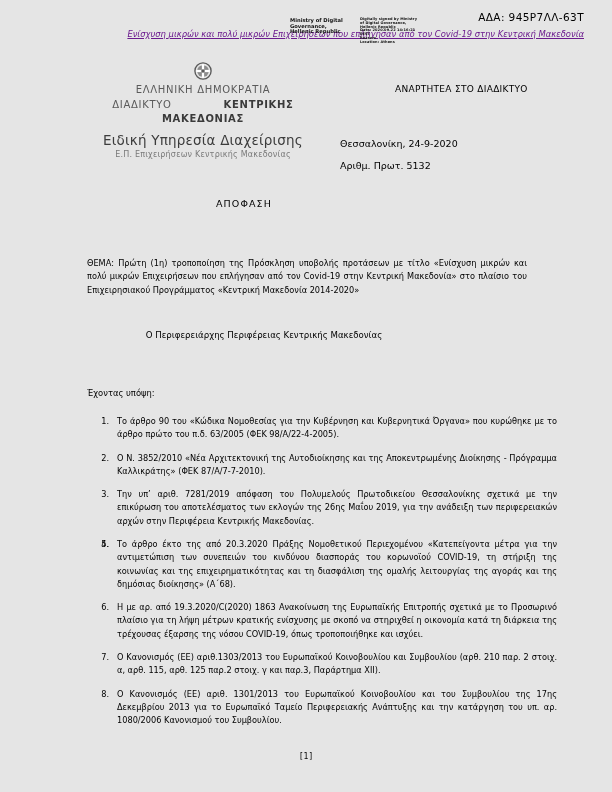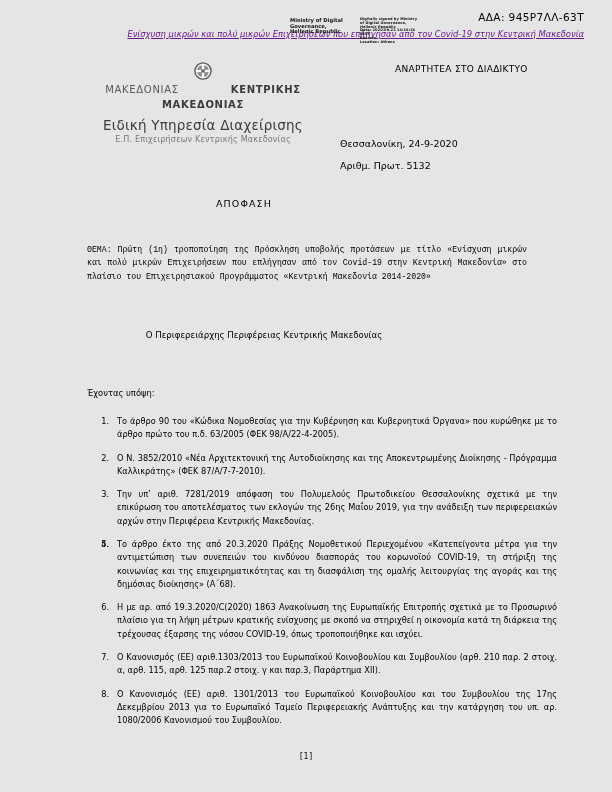--- a/index.html
+++ b/index.html
@@ -102,21 +102,21 @@
   .lh-3 {
     font-size: 8px;
     color: #7a7a7a;
     margin-top: 2px;
     letter-spacing: 0.2px;
   }
 
   
   .anartitea {
     position: absolute;
-    top: 64px;
+    top: 84px;
     left: 395px;
     font-size: 9px;
     letter-spacing: 0.3px;
     white-space: nowrap;
   }
   .thess {
     position: absolute;
     top: 138px;
     left: 340px;
     font-size: 9.5px;
@@ -135,27 +135,26 @@
     position: absolute;
     top: 198px;
     left: 0;
     width: 488px;
     text-align: center;
     font-size: 9.5px;
     letter-spacing: 1.1px;
   }
   .thema {
     position: absolute;
-    top: 243px;
+    top: 257px;
     left: 87px;
     width: 440px;
     font-size: 8.2px;
     line-height: 1.62;
     text-align: justify;
-    font-family: Liberation Mono, monospace;
   }
   .perifereiarchis {
     position: absolute;
     top: 330px;
     left: 0;
     width: 528px;
     text-align: center;
     font-size: 8.6px;
   }
   .exontas {
@@ -228,21 +227,22 @@
   </div>
 
   <div class="letterhead">
     <svg class="emblem" viewBox="0 0 40 40">
       <circle cx="20" cy="20" r="18" fill="none" stroke="#5a5a5a" stroke-width="3"></circle>
       <circle cx="20" cy="20" r="13" fill="#8c8c8c"></circle>
       <rect x="17.5" y="5" width="5" height="30" fill="#ffffff"></rect>
       <rect x="5" y="17.5" width="30" height="5" fill="#ffffff"></rect>
       <circle cx="20" cy="20" r="4" fill="#5a5a5a"></circle>
     </svg>
-    <div class="lh-1"><span>ΜΑΚΕΔΟΝΙΑΣ </span><b>ΚΕΝΤΡΙΚΗΣ ΜΑΚΕΔΟΝΙΑΣ</b></div>
+    <div class="lh-1">ΕΛΛΗΝΙΚΗ ΔΗΜΟΚΡΑΤΙΑ</div>
+    <div class="lh-1"><span>ΔΙΑΔΙΚΤΥΟ </span><b>ΚΕΝΤΡΙΚΗΣ ΜΑΚΕΔΟΝΙΑΣ</b></div>
     <div class="lh-2">Ειδική Υπηρεσία Διαχείρισης</div>
     <div class="lh-3">Ε.Π. Επιχειρήσεων Κεντρικής Μακεδονίας</div>
   </div>
 
   <div class="anartitea">ΑΝΑΡΤΗΤΕΑ ΣΤΟ ΔΙΑΔΙΚΤΥΟ</div>
   <div class="thess">Θεσσαλονίκη, 24-9-2020</div>
   <div class="protocol">Αριθμ. Πρωτ. 5132</div>
 
   <div class="apofasi">ΑΠΟΦΑΣΗ</div>
 

